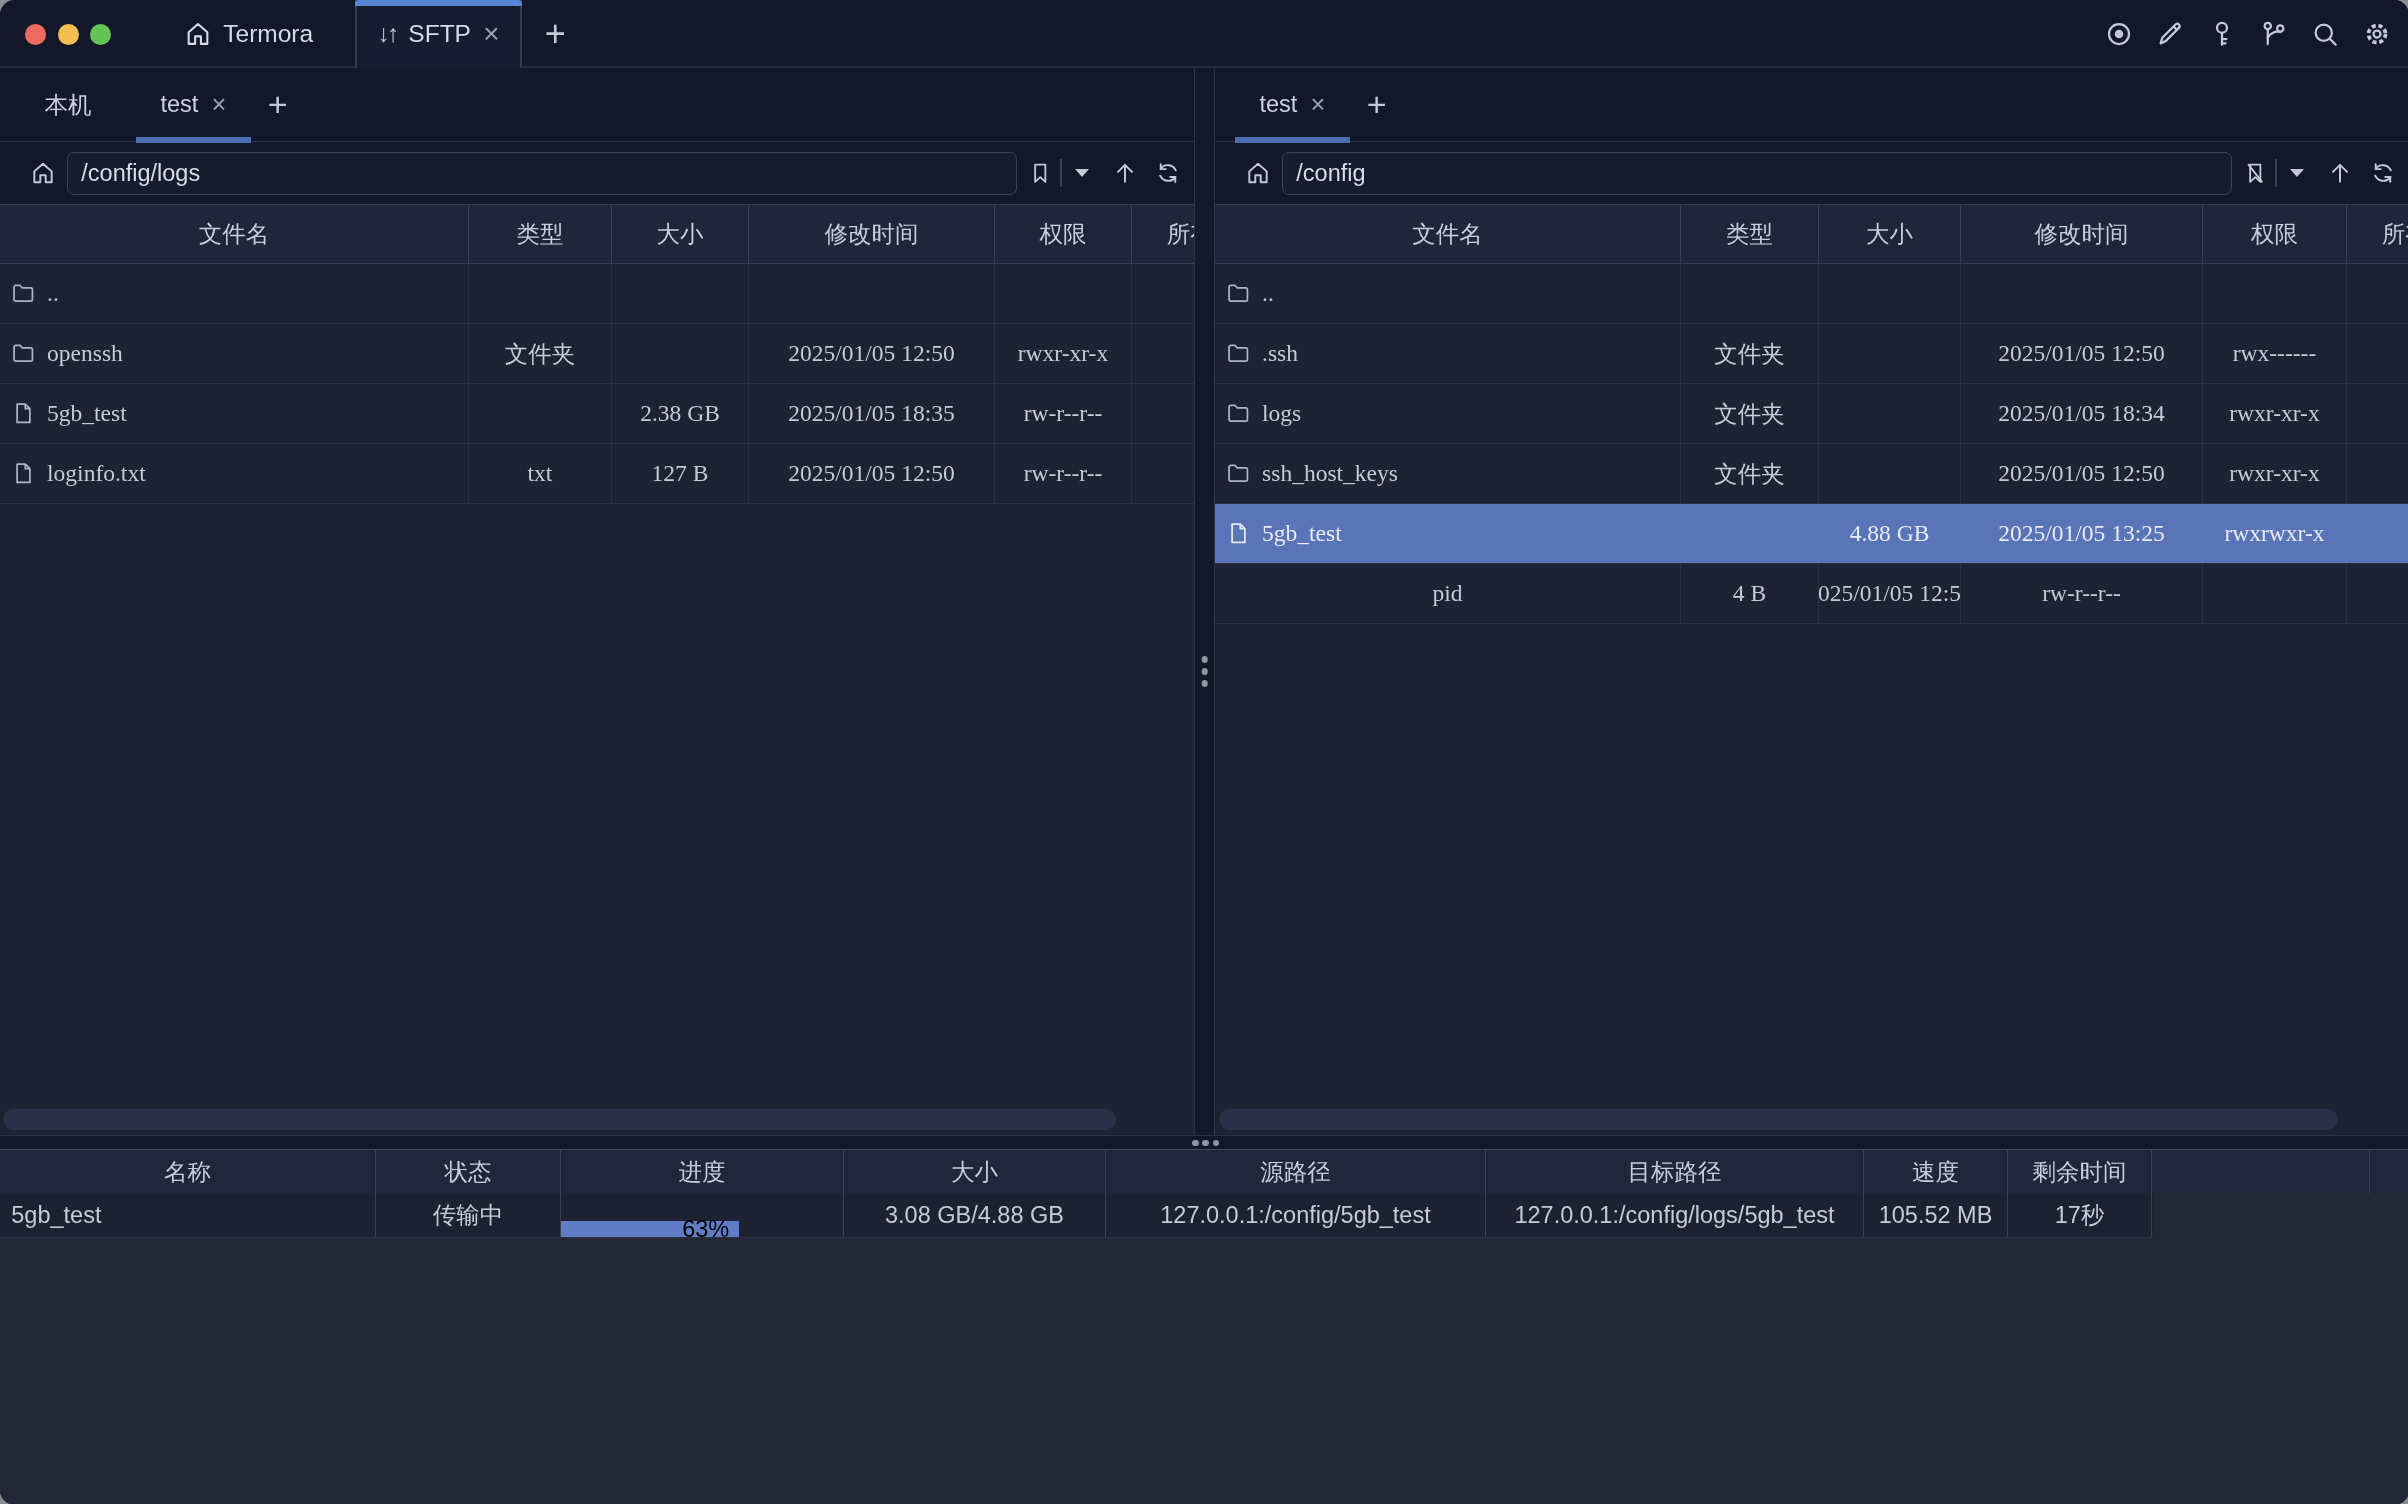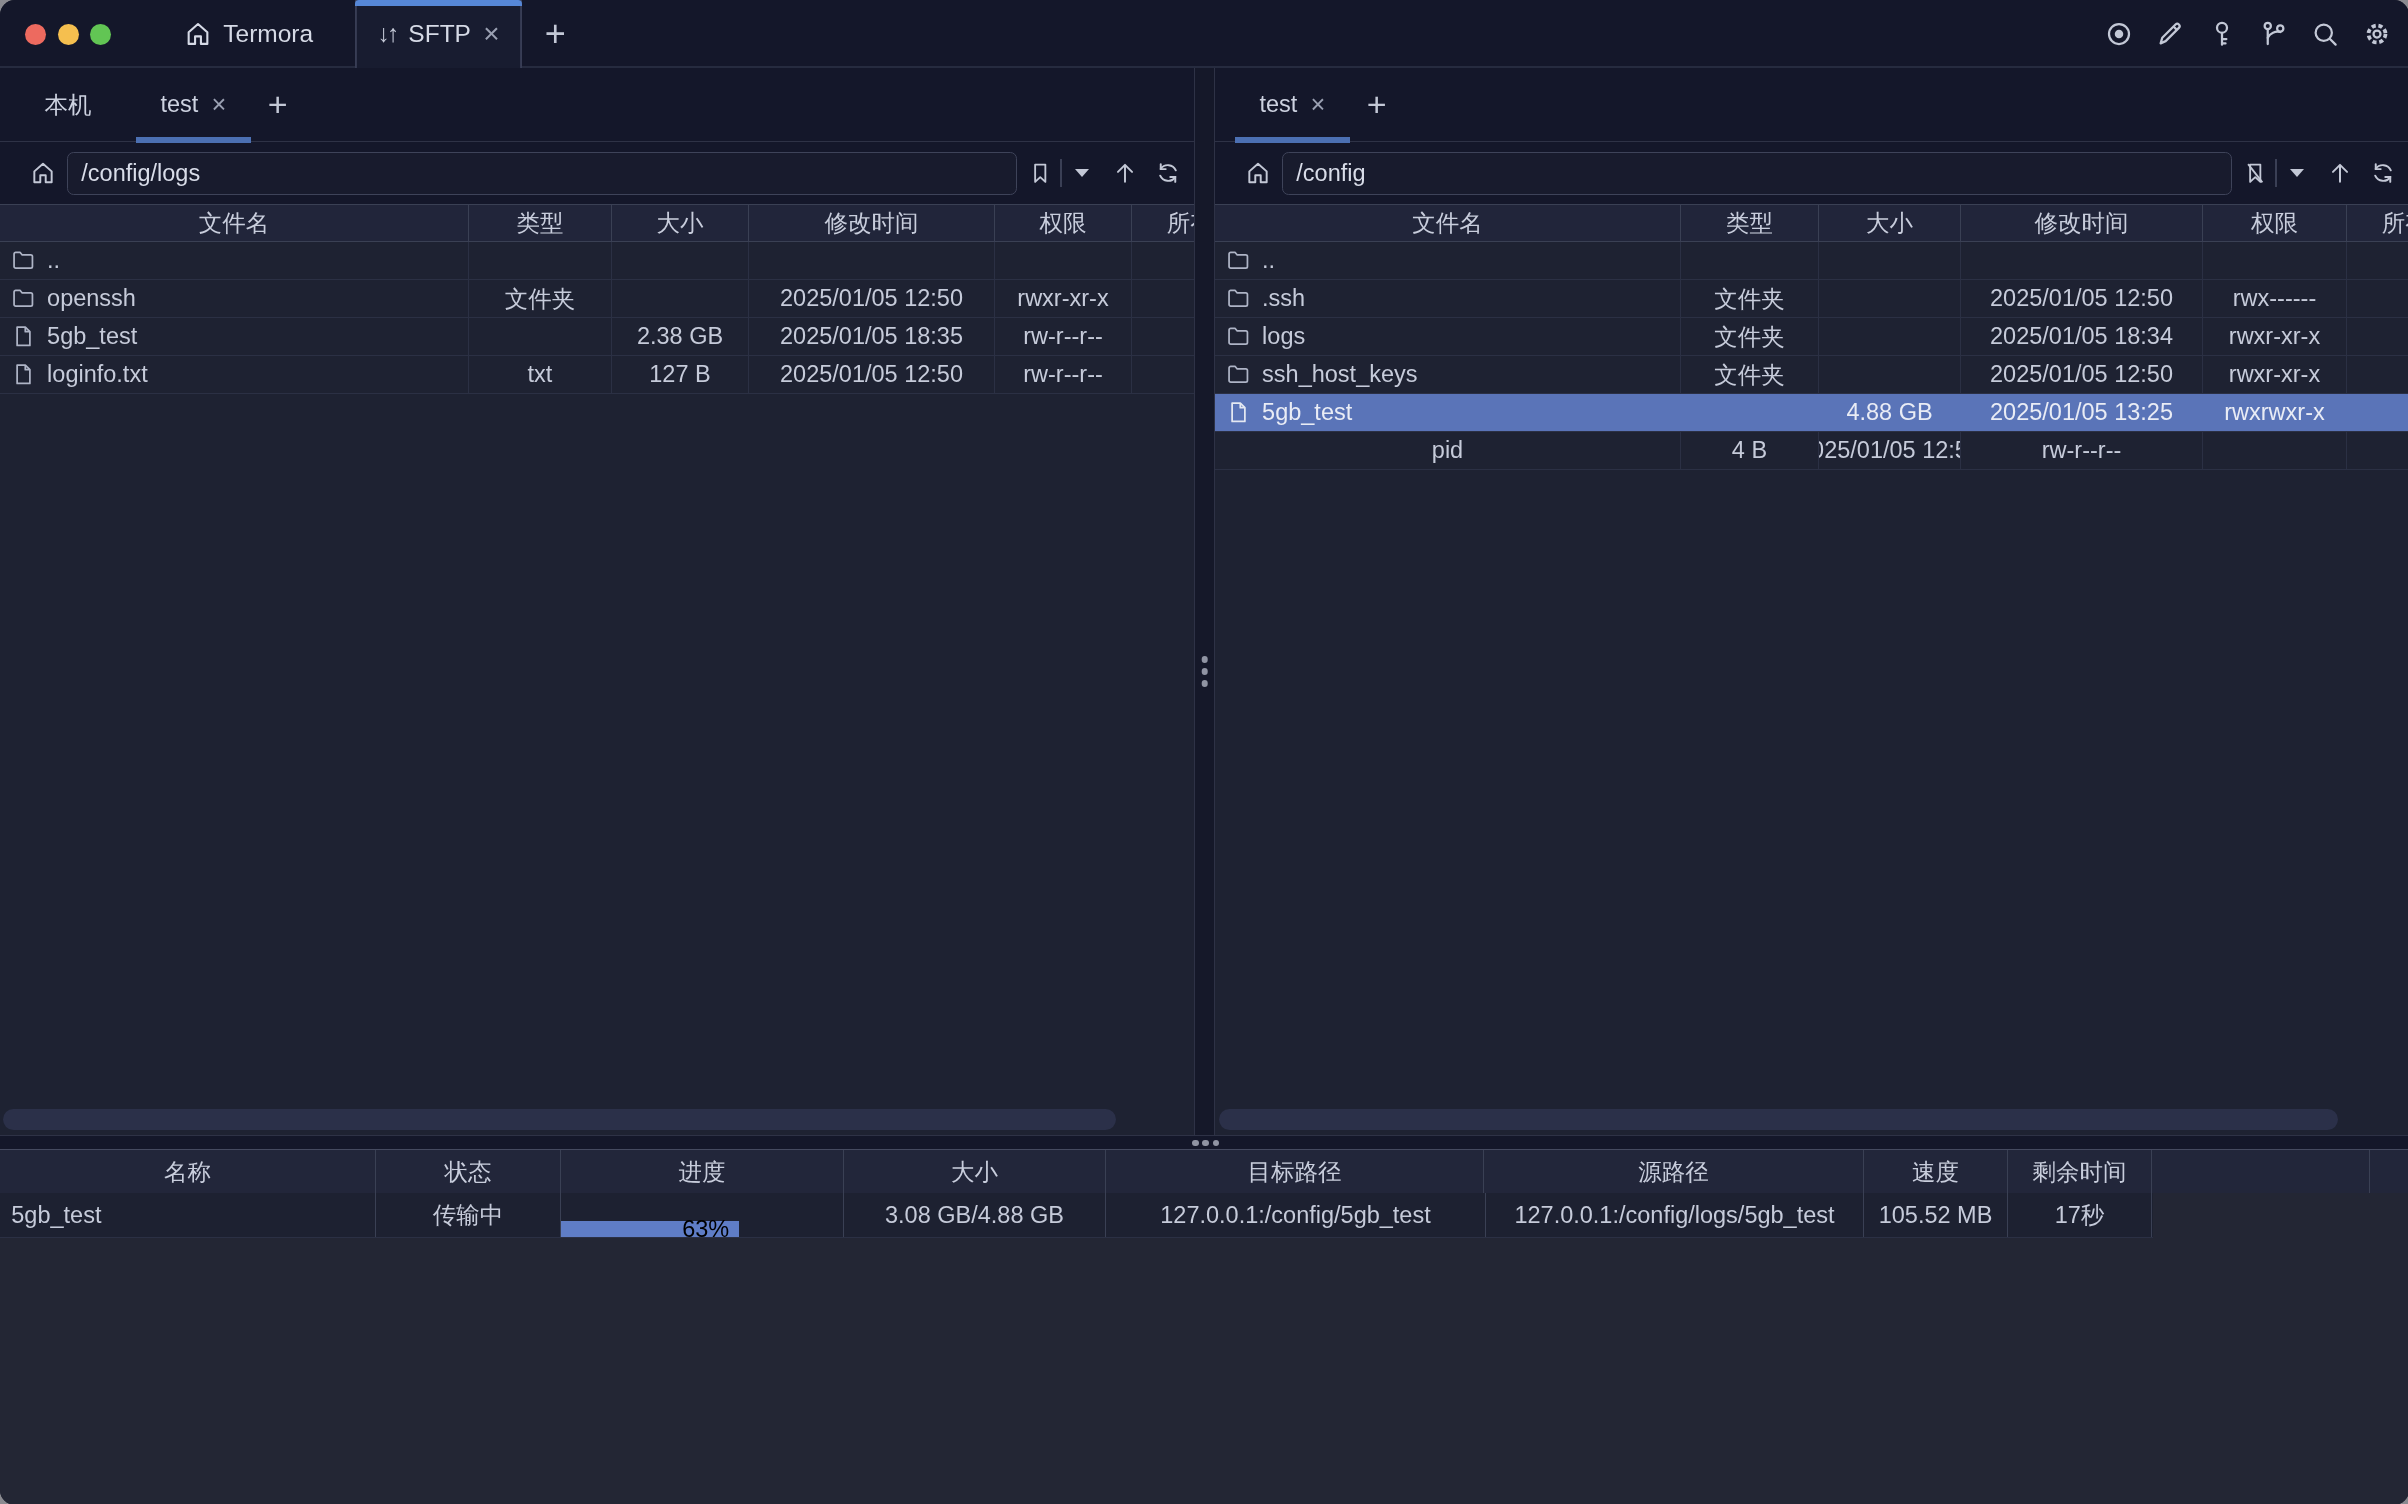--- a/index.html
+++ b/index.html
@@ -49,21 +49,21 @@
               border-radius:6.6px; color:#d9dde9; font-size:23.5px; padding:0 13px;
               font-family:"Liberation Sans","DejaVu Sans",sans-serif; outline:none; min-width:0; }
   .pb-icons{ display:flex; align-items:center; margin-left:11.3px; color:#c3c8d6; }
   .pb-sep{ width:1.9px; height:28px; background:#3a3f55; margin:0 7.5px 0 7.5px; }
   .caret{ width:0; height:0; border-left:7.5px solid transparent; border-right:7.5px solid transparent;
           border-top:8.5px solid #c3c8d6; margin:0 5.6px; }
   .pb-gap{ width:17px; }
 
   
   .ftable{ width:1274px; }
-  .frow{ display:grid; height:38px; }
+  .frow{ display:grid; height:60px;font-family:Liberation Serif, serif; }
   .pane.left  .frow{ grid-template-columns:469px 143px 137px 246px 137px 141px; }
   .pane.right .frow{ grid-template-columns:466px 138px 142px 242px 144px 141px; }
   .fhead{ background:#21253a; color:#c8cddc; border-top:1.9px solid #3a4054; border-bottom:1.9px solid #3a4054; }
   .fhead .cell{ border-right:1.9px solid #3a4054; display:flex; align-items:center; justify-content:center; }
   .fbody .frow{ border-bottom:1.9px solid #2b3044; }
   .fbody .cell{ border-right:1.9px solid #2b3044; display:flex; align-items:center; justify-content:center;
                 overflow:hidden; white-space:nowrap; }
   .fbody .cell.name{ justify-content:flex-start; padding-left:11.3px; gap:11.3px; }
   .fbody .frow.selected{ background:#5a74b8; color:#e9ecf5; }
   .fbody .frow.selected .cell{ border-color:transparent; }
@@ -438,22 +438,22 @@
           <i></i>
           <i></i>
         </div>
     </div>
     <div class="ttable">
       <div class="trow thead">
         <div class="tcell w0">名称</div>
         <div class="tcell w1">状态</div>
         <div class="tcell w2">进度</div>
         <div class="tcell w3">大小</div>
+        <div class="tcell w4">源路径</div>
         <div class="tcell w5">目标路径</div>
-        <div class="tcell w4">源路径</div>
         <div class="tcell w6">速度</div>
         <div class="tcell w7">剩余时间</div>
         <div class="tcell w8"></div>
         <div class="tcell wfill"></div>
       </div>
       <div class="trow tbody">
         <div class="tcell w0 name">5gb_test</div>
         <div class="tcell w1">传输中</div>
         <div class="tcell w2 progress-cell">
           <div class="progress-fill" style="width: 63%;">63%</div>

